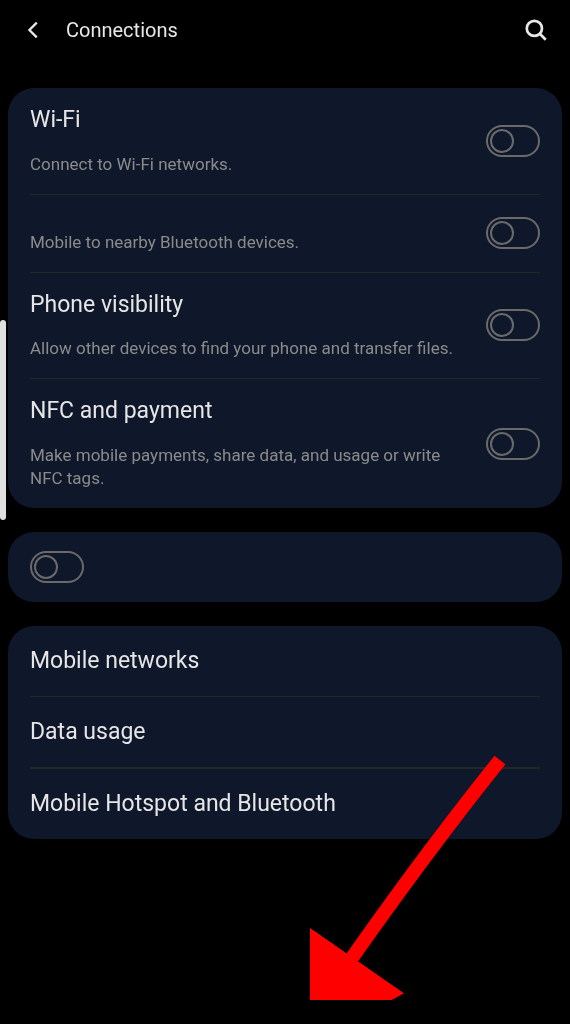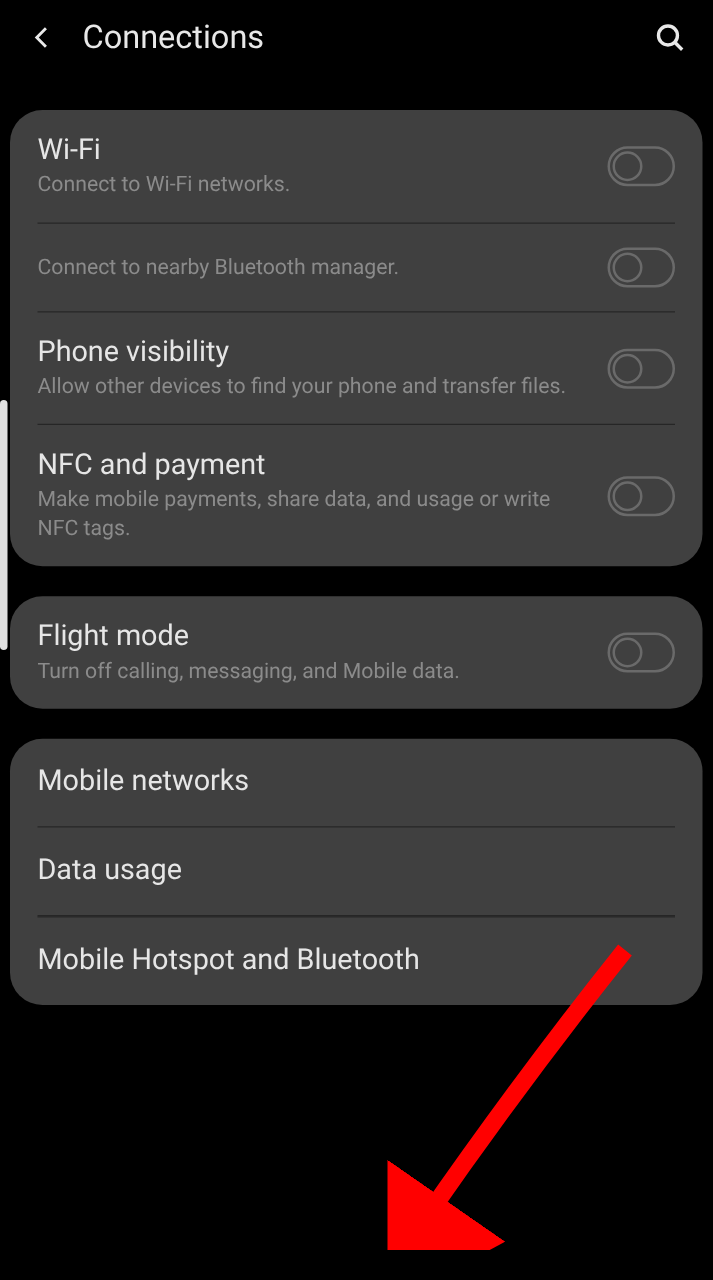--- a/index.html
+++ b/index.html
@@ -22,40 +22,40 @@
     height: 28px;
     display: flex;
     align-items: center;
     justify-content: center;
     color: #e8e8e8;
     cursor: pointer;
   }
   .back-btn svg { width: 22px; height: 22px; stroke: #e8e8e8; stroke-width: 2.5; fill: none; }
   .title {
     color: #e8e8e8;
-    font-size: 26px;
+    font-size: 20px;
     font-weight: 400;
     margin-left: 18px;
     flex: 1;
   }
   .search-btn {
     width: 28px;
     height: 28px;
     display: flex;
     align-items: center;
     justify-content: center;
     color: #e8e8e8;
     cursor: pointer;
   }
   .search-btn svg { width: 26px; height: 26px; stroke: #e8e8e8; stroke-width: 2.5; fill: none; }
 
   .content { padding: 0 8px; }
 
   .card {
-    background: #404040;
+    background: #0f172a;
     border-radius: 26px;
     margin-top: 24px;
     overflow: hidden;
   }
 
   .row {
     display: flex;
     align-items: center;
     padding: 18px 22px;
     min-height: 70px;
@@ -64,21 +64,21 @@
   .row-title {
     color: #e6e6e6;
     font-size: 23px;
     font-weight: 400;
     line-height: 1.25;
   }
   .row-sub {
     color: #8b8b8b;
     font-size: 17px;
     line-height: 1.35;
-    margin-top: 2px;
+    margin-top: 18px;
   }
   .divider {
     height: 1px;
     background: #262626;
     margin: 0 22px;
   }
 
   .toggle {
     width: 54px;
     height: 32px;
@@ -141,21 +141,21 @@
       <div class="row-text">
         <div class="row-title">Wi-Fi</div>
         <div class="row-sub">Connect to Wi-Fi networks.</div>
       </div>
       <div class="toggle"></div>
     </div>
     <div class="divider"></div>
 
     <div class="row">
       <div class="row-text">
-        <div class="row-sub">Connect to nearby Bluetooth manager.</div>
+        <div class="row-sub">Mobile to nearby Bluetooth devices.</div>
       </div>
       <div class="toggle"></div>
     </div>
     <div class="divider"></div>
 
     <div class="row">
       <div class="row-text">
         <div class="row-title">Phone visibility</div>
         <div class="row-sub">Allow other devices to find your phone and transfer files.</div>
       </div>
@@ -167,24 +167,20 @@
       <div class="row-text">
         <div class="row-title">NFC and payment</div>
         <div class="row-sub">Make mobile payments, share data, and usage or write NFC tags.</div>
       </div>
       <div class="toggle"></div>
     </div>
   </div>
 
   <div class="card">
     <div class="row">
-      <div class="row-text">
-        <div class="row-title">Flight mode</div>
-        <div class="row-sub">Turn off calling, messaging, and Mobile data.</div>
-      </div>
       <div class="toggle"></div>
     </div>
   </div>
 
   <div class="card">
     <div class="row">
       <div class="row-text">
         <div class="row-title">Mobile networks</div>
       </div>
     </div>

